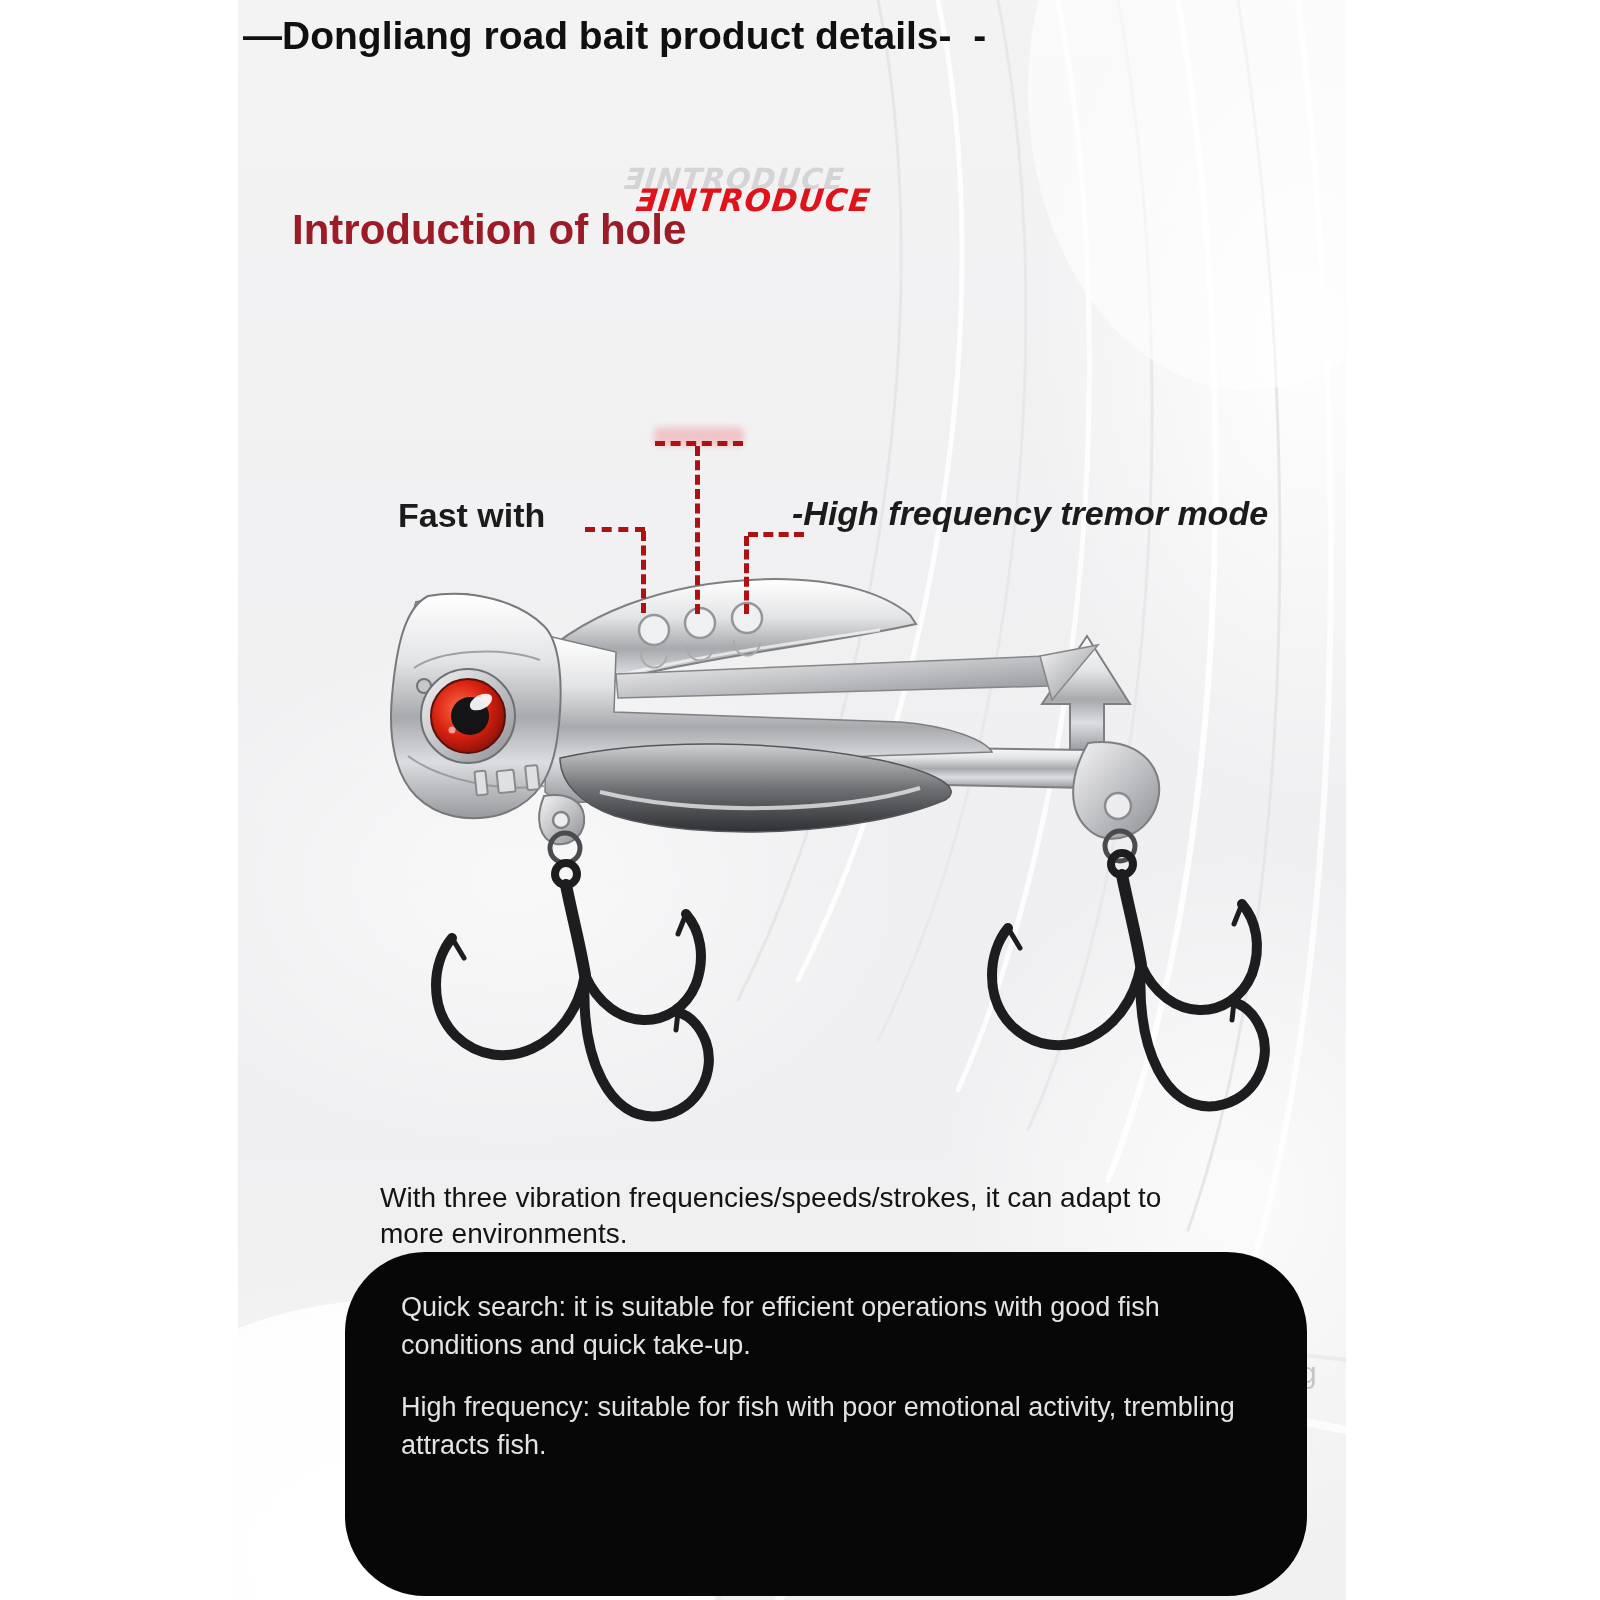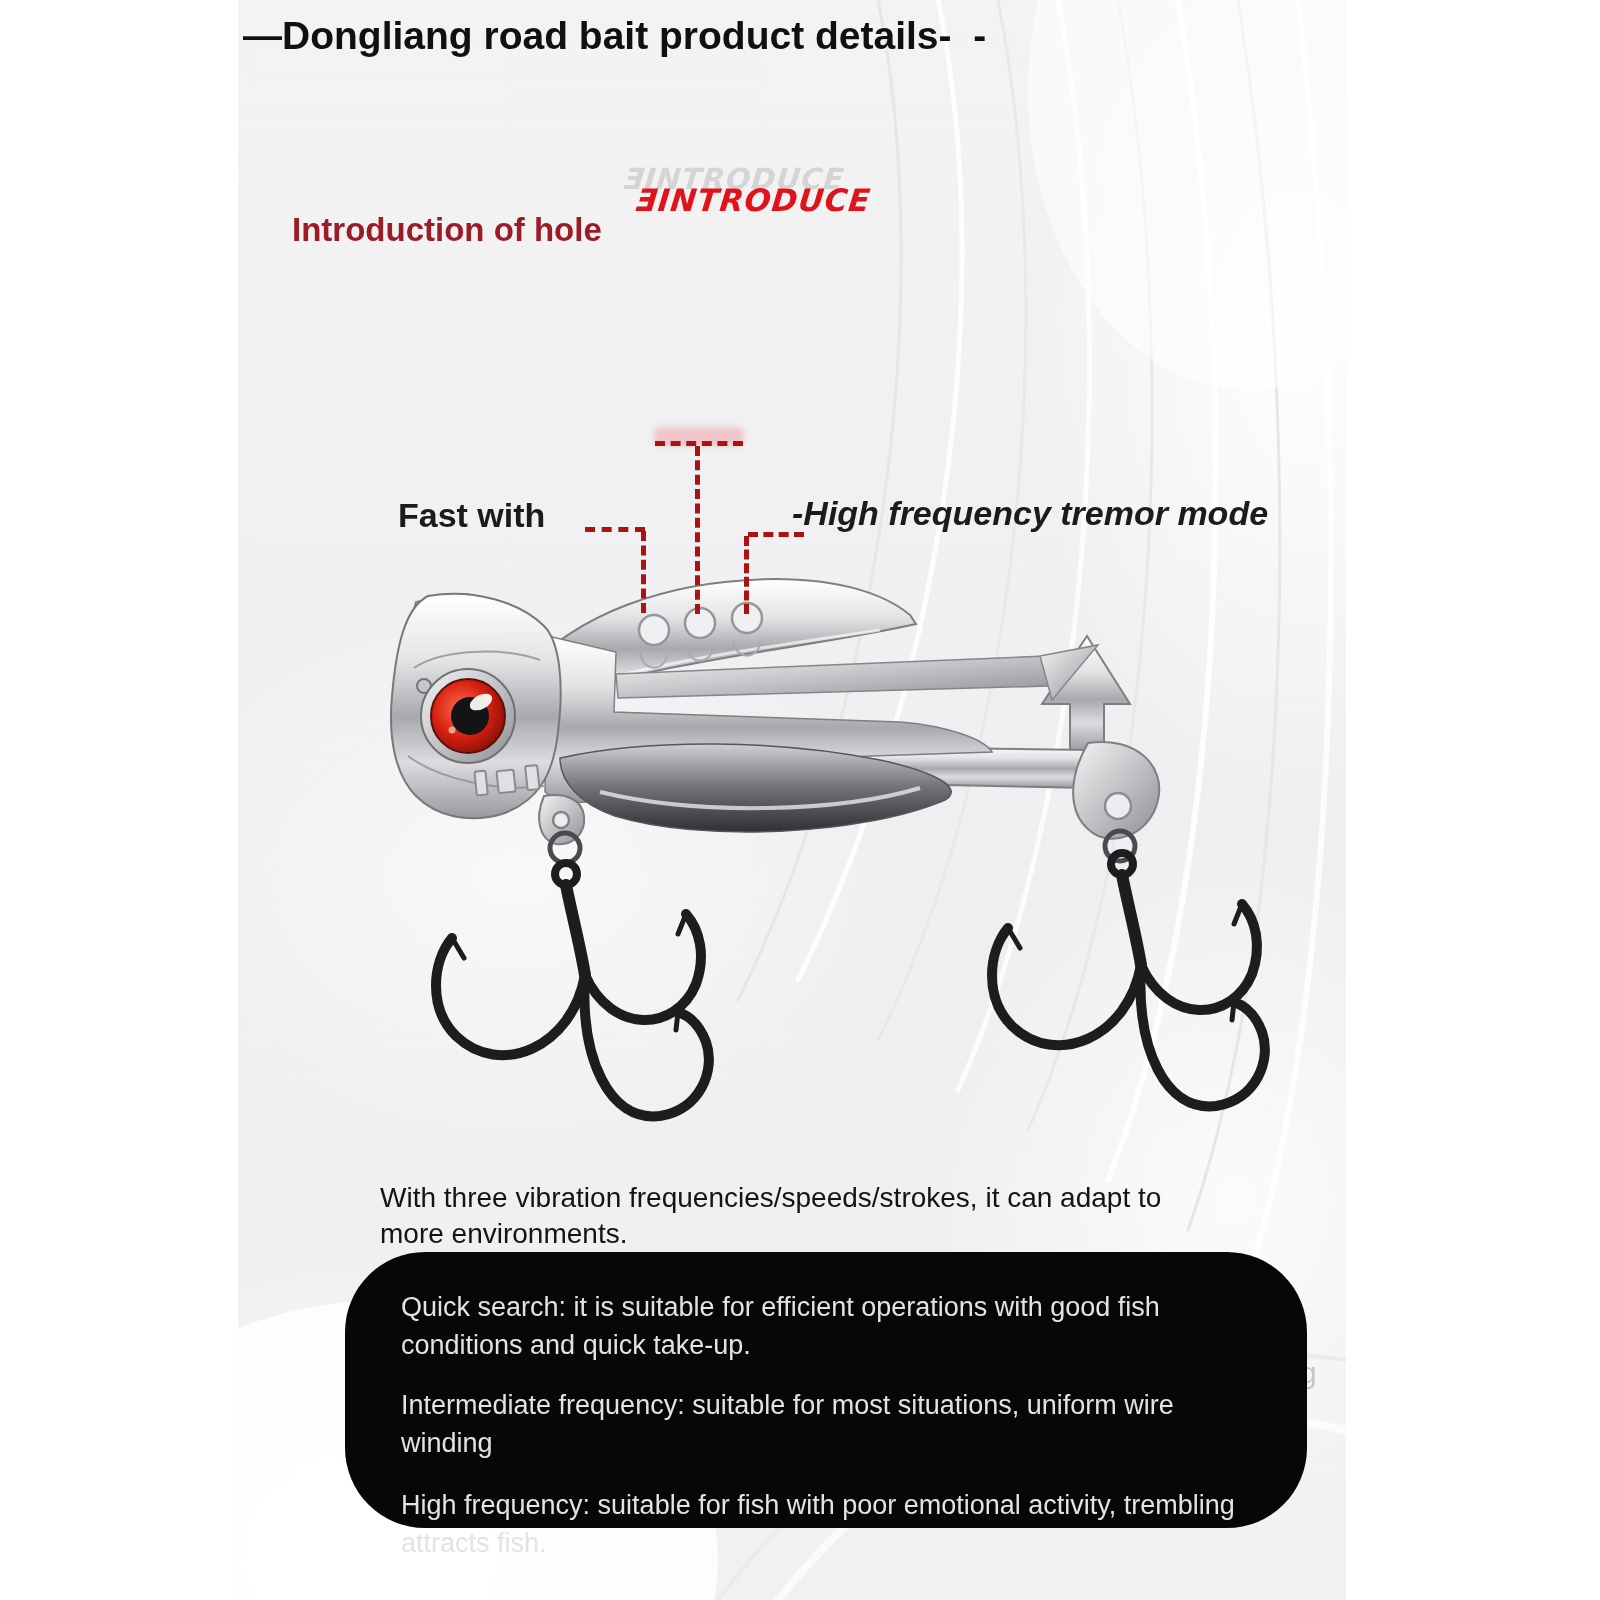--- a/index.html
+++ b/index.html
@@ -18,40 +18,40 @@
   .page-title{position:absolute;left:243px;top:14px;z-index:4;font-size:39px;font-weight:700;
               color:#101010;white-space:pre;letter-spacing:0px;}
   
   .logo{position:absolute;left:636px;top:182px;z-index:4;font-family:"DejaVu Sans",sans-serif;
         font-size:31px;font-weight:800;font-style:italic;letter-spacing:1px;color:#e0121a;
         transform:skewX(-6deg);}
   .logo-ghost{position:absolute;left:624px;top:162px;z-index:3;font-family:"DejaVu Sans",sans-serif;
         font-size:29px;font-weight:800;font-style:italic;letter-spacing:1px;color:rgba(125,125,130,.25);
         transform:skewX(-6deg);}
   
-  .heading{position:absolute;left:292px;top:205px;z-index:4;font-size:33px;font-weight:600;line-height:50px;}
+  .heading{position:absolute;left:292px;top:205px;z-index:4;font-size:42px;font-weight:600;line-height:50px;}
   .heading .l1{color:#9b1b26;display:block;}
   .heading .l2{color:#c4737e;display:block;}
   
   .callout-label{position:absolute;z-index:5;font-size:34px;font-weight:600;color:#1b1b1b;white-space:nowrap;}
   .lbl-mid{left:576px;top:386px;}
   .lbl-fast{left:398px;top:496px;}
   .lbl-high{left:792px;top:494px;font-style:italic;}
   
   .dash-h{position:absolute;z-index:5;border-top:5px dashed #ad1212;height:0;}
   .dash-v{position:absolute;z-index:5;border-left:5px dashed #ad1212;width:0;}
   .smudge{position:absolute;left:654px;top:427px;width:90px;height:19px;z-index:4;
           background:rgba(238,160,166,.55);filter:blur(3px);border-radius:6px;}
   
   #lure{position:absolute;left:380px;top:550px;width:900px;height:660px;z-index:2;}
   
   .caption{position:absolute;left:380px;top:1180px;width:845px;z-index:4;font-size:28px;
            line-height:36px;color:#141414;font-weight:500;}
   
-  .info-box{position:absolute;left:345px;top:1252px;width:962px;height:276px;z-index:4;
+  .info-box{position:absolute;left:345px;top:1252px;width:962px;height:344px;z-index:4;
             background:#070707;border-radius:80px;box-sizing:border-box;
             padding:36px 52px 0 56px;}
   .info-box p{margin:0;color:#e3e3e3;font-size:27px;line-height:38px;font-weight:400;}
   .info-box p + p{margin-top:22px;}
   .info-box p.gap-big{margin-top:24px;}
   .ghost-g{position:absolute;left:1300px;top:1356px;z-index:3;font-size:30px;color:rgba(110,110,115,.35);}
 </style>
 </head>
 <body>
 
@@ -189,19 +189,18 @@
   <div class="dash-h" style="left:748px;top:532px;width:56px;"></div>
   <div class="dash-v" style="left:744px;top:536px;height:78px;"></div>
 
   <div class="callout-label lbl-fast">Fast with</div>
   <div class="callout-label lbl-high">-High frequency tremor mode</div>
 
   <div class="caption">With three vibration frequencies/speeds/strokes, it can adapt to more environments.</div>
 
   <div class="info-box">
     <p>Quick search: it is suitable for efficient operations with good fish conditions and quick take-up.</p>
-    <p>Intermediate frequency: suitable for most situations, uniform wire winding</p>
     <p class="gap-big">High frequency: suitable for fish with poor emotional activity, trembling attracts fish.</p>
   </div>
 
   <div class="ghost-g">g</div>
 
 </div>
 
 </body></html>

